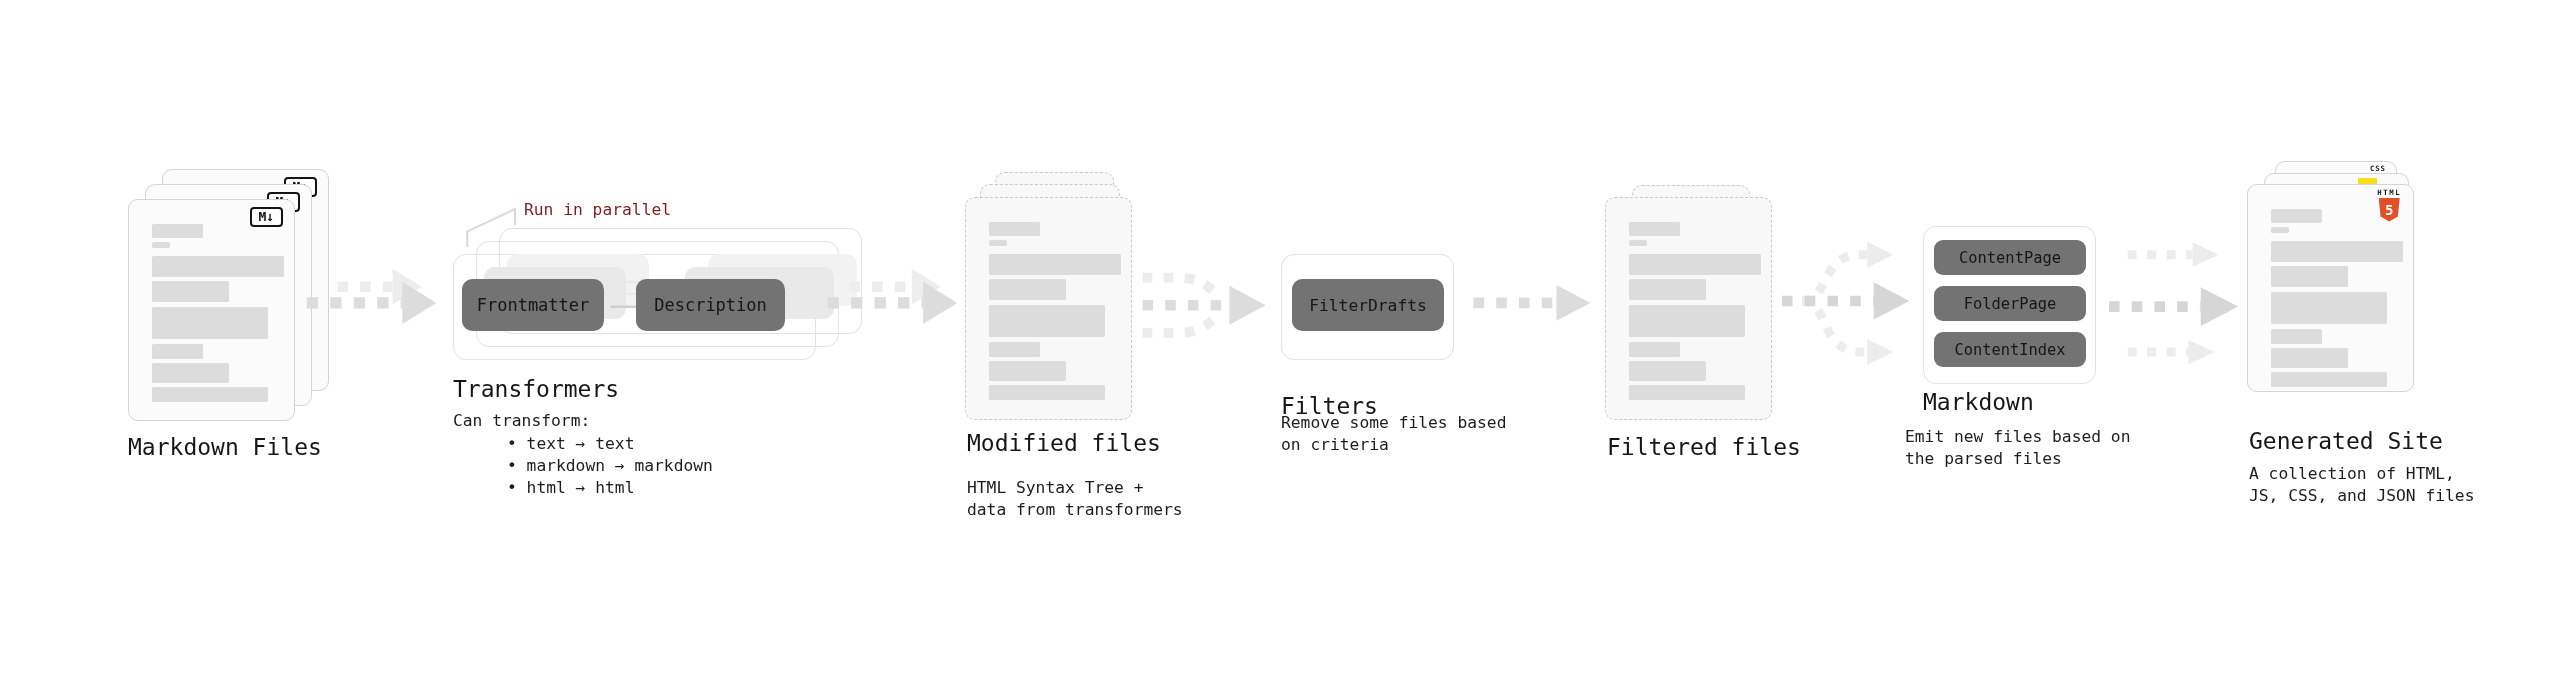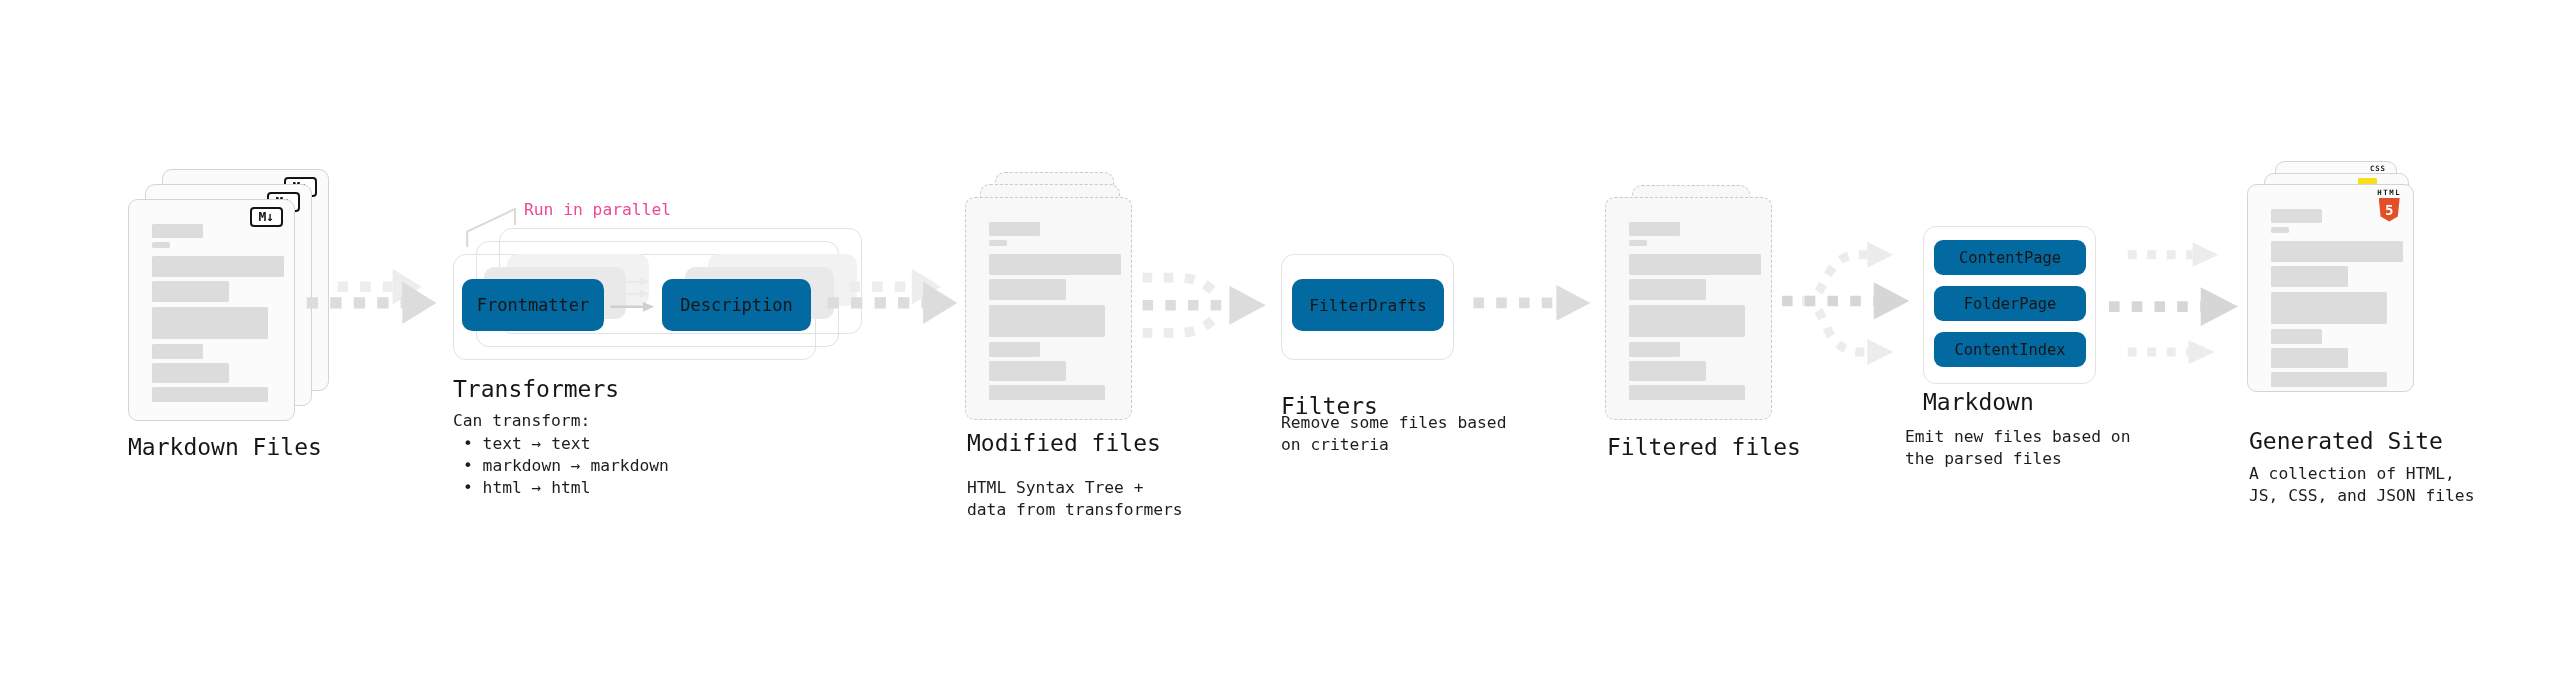--- a/index.html
+++ b/index.html
@@ -65,37 +65,37 @@
   .stage-label{
     position:absolute;
     font-size:23px;line-height:28px;color:#161616;
     white-space:nowrap;
   }
   .caption{
     position:absolute;
     font-size:16.3px;line-height:22px;color:#1d1d1d;
     white-space:pre-line;
   }
-  .bullets{position:absolute;font-size:16.3px;line-height:22px;color:#1d1d1d;}
+  .bullets{position:absolute;font-size:16.3px;line-height:22px;color:#1d1d1d;margin-left:44px;}
   .bullet-line{white-space:pre;}
   .parallel-note{
     position:absolute;
-    font-size:16.3px;color:#ec4899;white-space:nowrap;
+    font-size:16.3px;color:#7f1d1d;white-space:nowrap;
   }
 
   
   .panel{
     position:absolute;
     border:1.6px solid #e2e2e2;border-radius:13px;
     box-sizing:border-box;background:#ffffff;
   }
   .panel.outline-only{background:transparent;}
   .node{
     position:absolute;
-    background:#0369a1;border-radius:10.6px;
+    background:#737373;border-radius:10.6px;
     display:flex;align-items:center;justify-content:center;
     font-size:17px;color:#161616;
     box-sizing:border-box;white-space:nowrap;
   }
   .node.ghost1{background:#e9e9e9;color:transparent;}
   .node.ghost2{background:#f2f2f2;color:transparent;}
   .node.emit{font-size:15.4px;border-radius:9px;}
 </style>
 </head>
 <body>
@@ -147,21 +147,21 @@
   <svg class="abs" style="left:609px;top:275px;" width="50" height="41" viewBox="0 0 62 50">
     <line x1="8" y1="8" x2="38" y2="8" stroke="#e9e9e9" stroke-width="2.5"></line>
     <polygon points="38,3 38,13 50,8" fill="#e9e9e9"></polygon>
     <line x1="8" y1="23" x2="38" y2="23" stroke="#e9e9e9" stroke-width="2.5"></line>
     <polygon points="38,18 38,28 50,23" fill="#e9e9e9"></polygon>
     <line x1="2" y1="39" x2="42" y2="39" stroke="#cfcfcf" stroke-width="3"></line>
     <polygon points="42,33 42,45 56,39" fill="#cfcfcf"></polygon>
   </svg>
 
   <div class="node" style="left:462px;top:279px;width:142px;height:52px;">Frontmatter</div>
-  <div class="node" style="left:662px;top:279px;width:149px;height:52px;">Description</div>
+  <div class="node" style="left:636px;top:279px;width:149px;height:52px;">Description</div>
 
   <div class="stage-label" style="left:453px;top:375px;">Transformers</div>
   <div class="caption" style="left:453px;top:410px;">Can transform:</div>
   <div class="bullets" style="left:463px;top:433px;">
     <div class="bullet-line">• text → text</div>
     <div class="bullet-line">• markdown → markdown</div>
     <div class="bullet-line">• html → html</div>
   </div>
 
   <svg class="abs" style="left:821px;top:264px;" width="150" height="77" viewBox="0 0 185 95">

